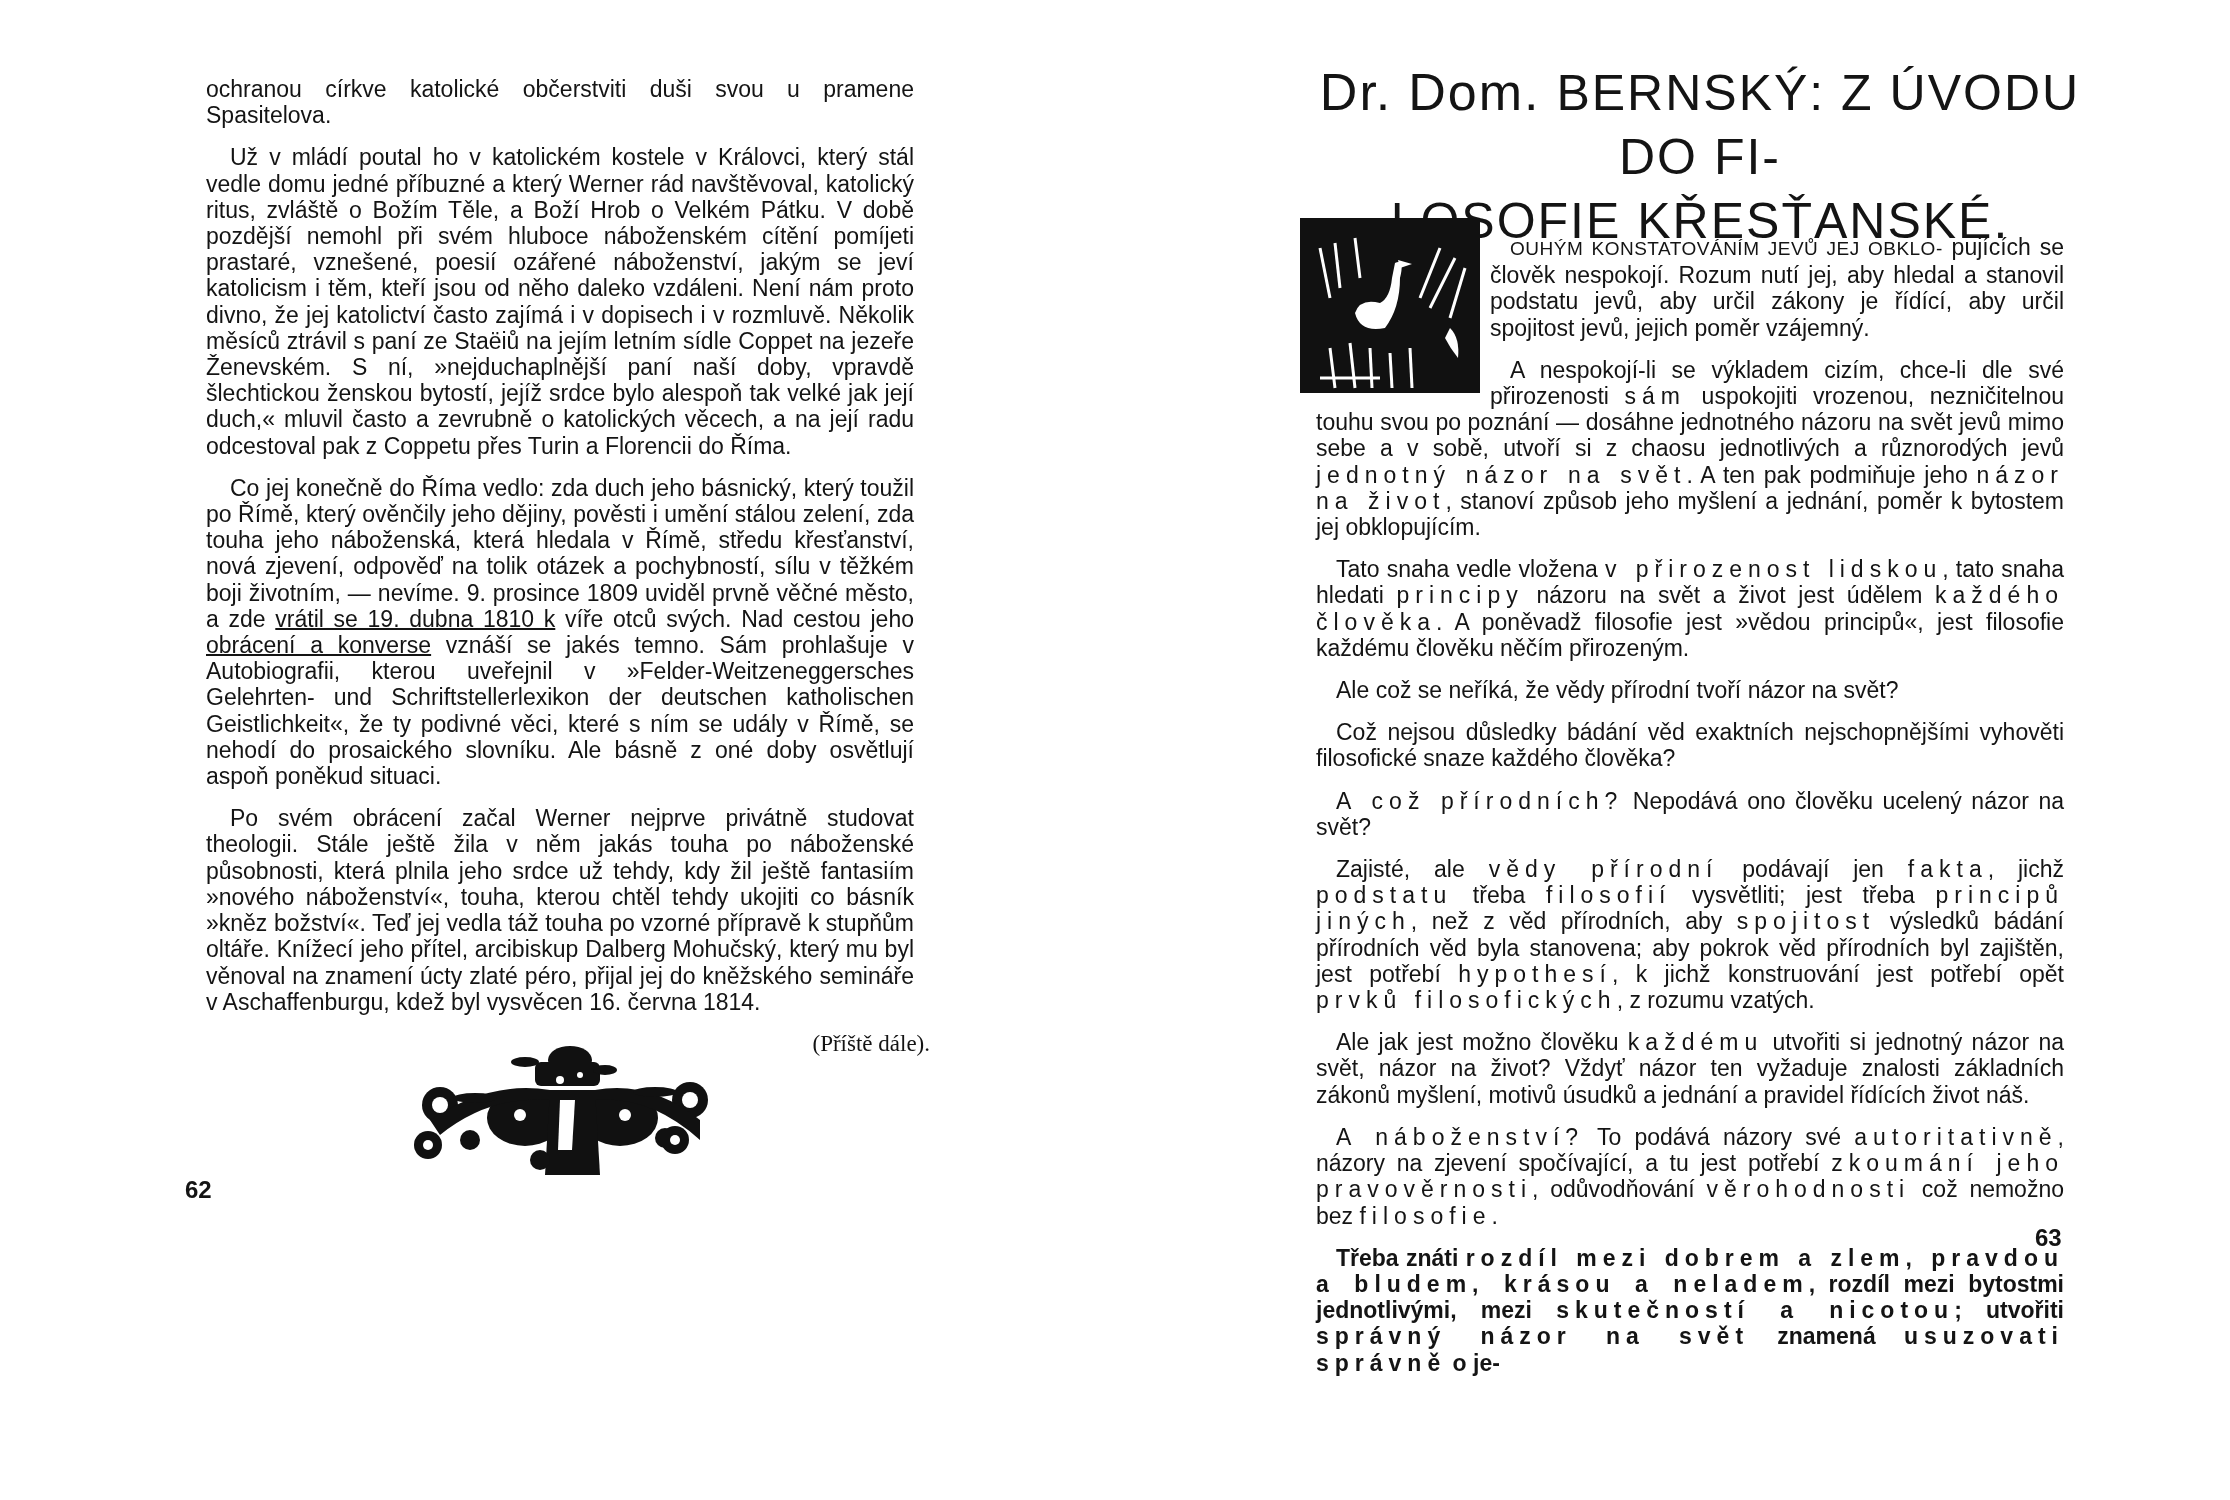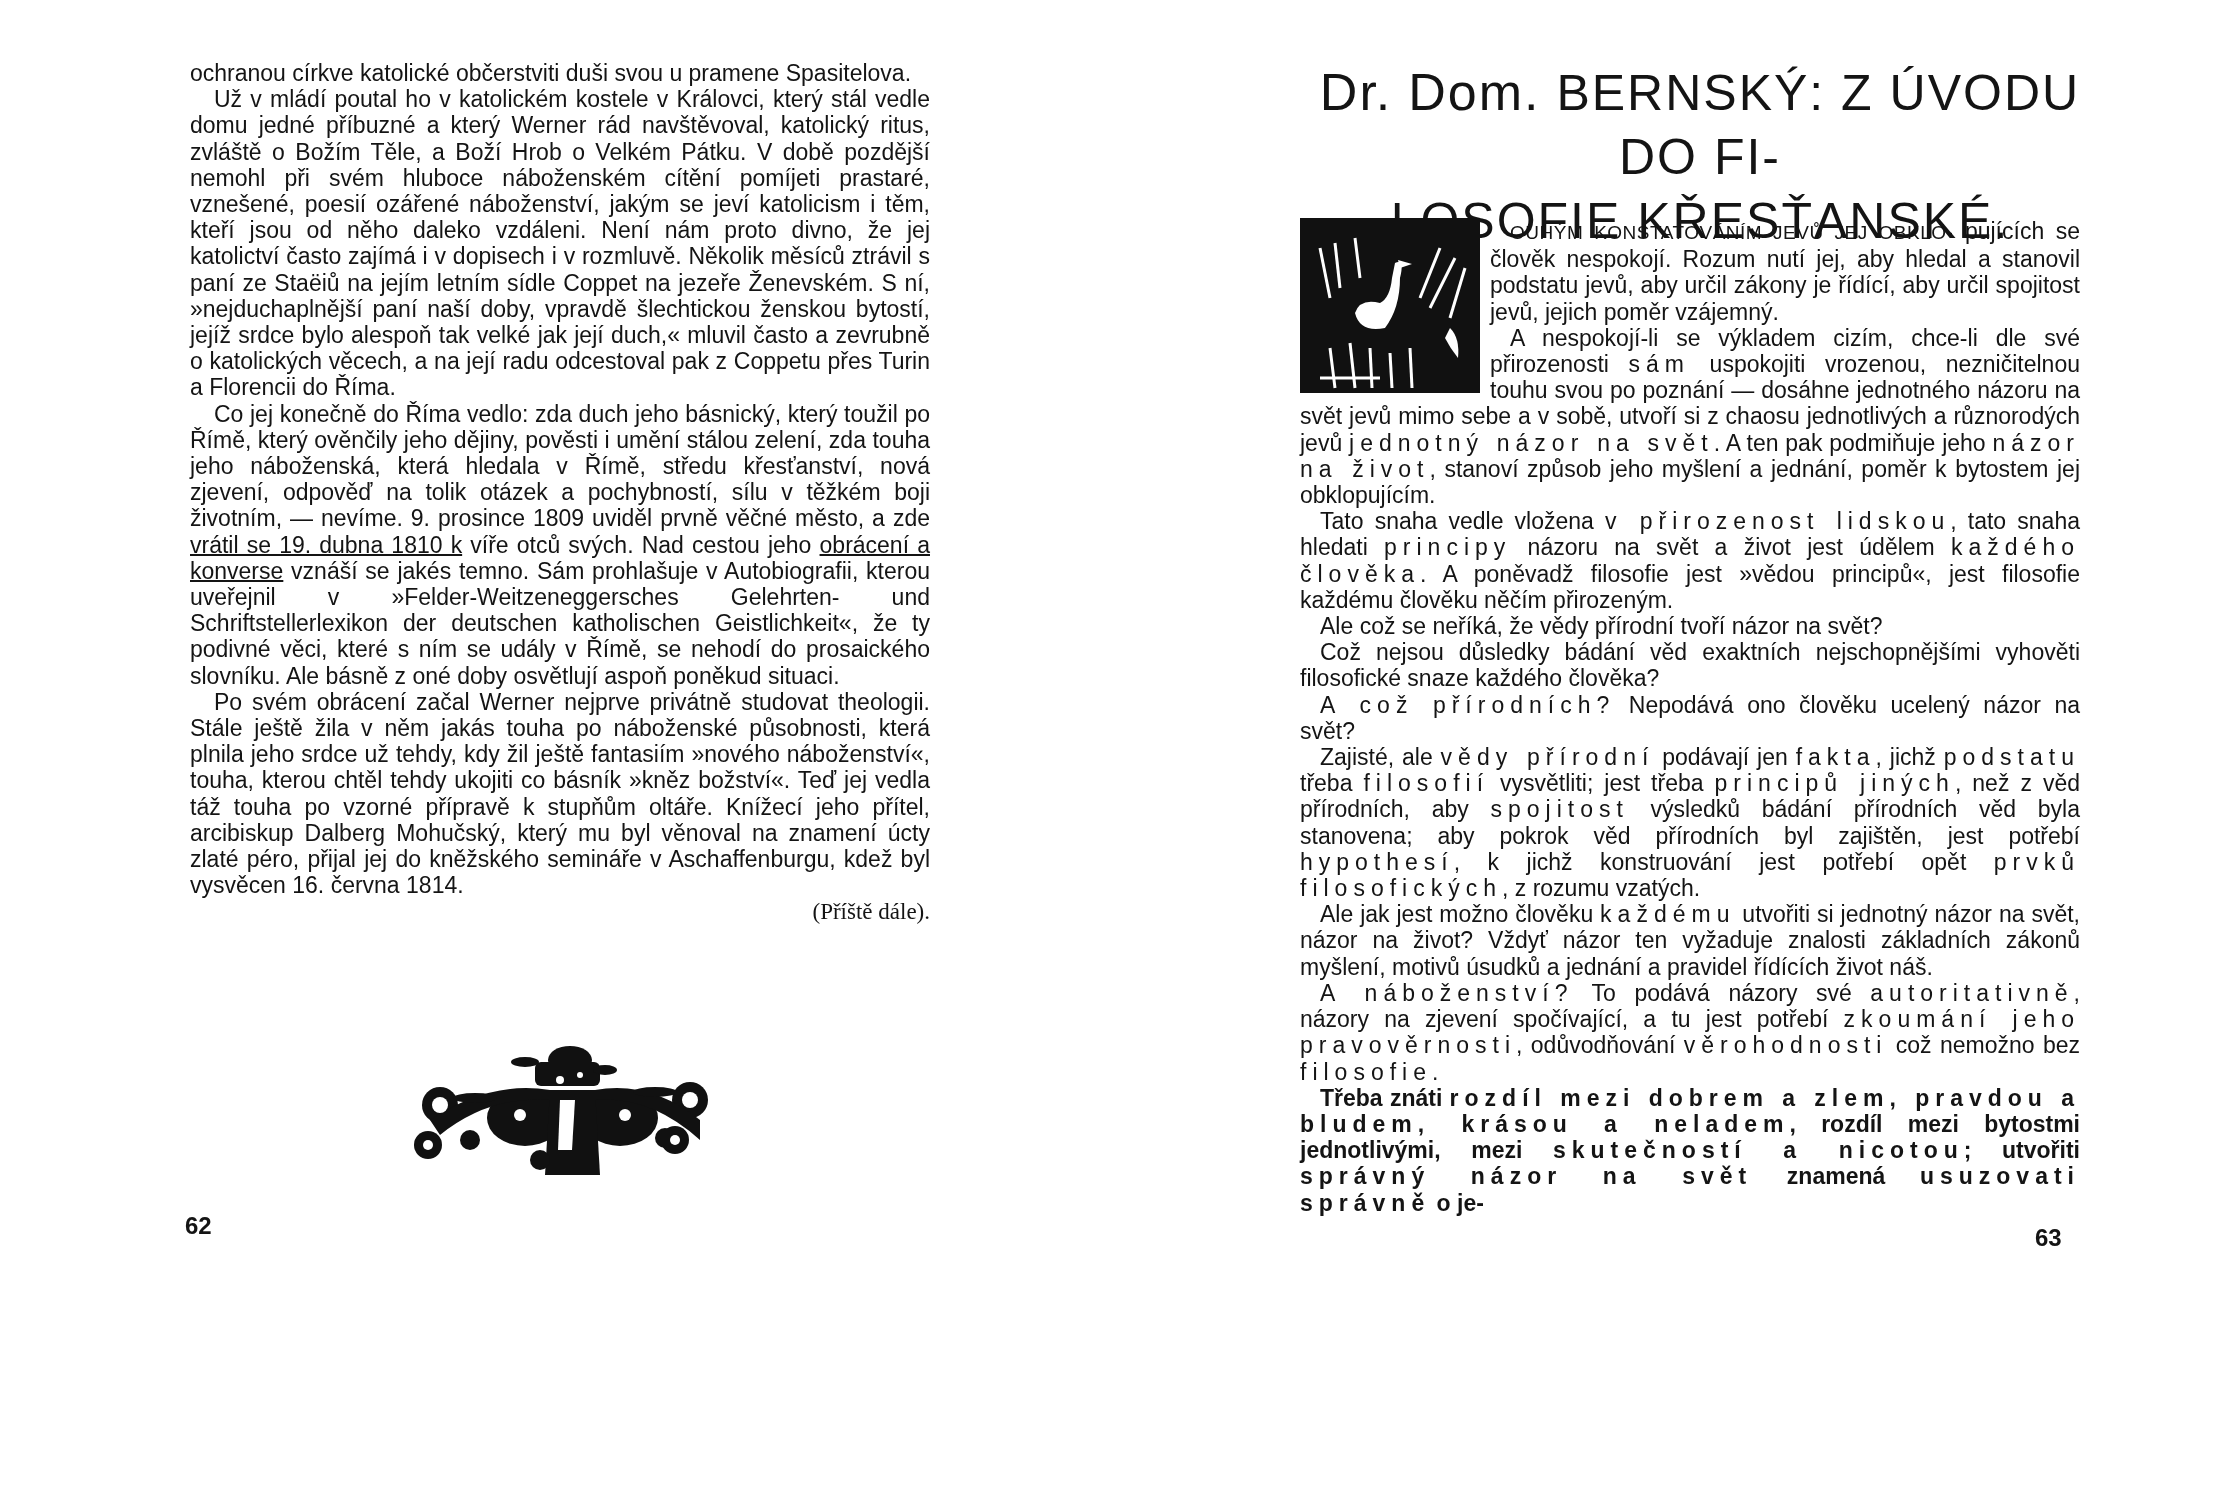--- a/index.html
+++ b/index.html
@@ -4,26 +4,26 @@
 <style>
   html, body { margin:0; padding:0; background:#ffffff; }
   body { width:2230px; height:1500px; position:relative; overflow:hidden; color:#141414;
          font-family:"Liberation Sans Narrow","Liberation Sans", sans-serif; }
   .page { position:absolute; top:0; height:1500px; }
   .left { left:0; width:1115px; }
   .right { left:1115px; width:1115px; }
   .col { position:absolute; font-size:23px; line-height:26.2px; text-align:justify;
          transform-origin:0 0; }
   .left .col { left:190px; top:60px; width:740px; }
-  .para { margin:0; text-indent:24px; }
+  .para { margin:16px; text-indent:24px; }
   .para.first { text-indent:0; }
   .ul { text-decoration:underline; text-decoration-thickness:2px; }
   .sp { letter-spacing:6px; }
   .pagenum { position:absolute; font-size:24px; font-weight:bold; }
-  .left .pagenum { left:185px; top:1212px;text-align:center; }
+  .left .pagenum { left:185px; top:1176px;text-align:center; }
   .right .pagenum { left:920px; top:1224px; }
   .title { position:absolute; left:185px; top:60px; width:800px; text-align:center;
            font-size:50px; line-height:64px; letter-spacing:2px; }
   .title .sc-big { font-size:52px; }
   .right .col { left:185px; top:218px; width:780px; }
   .woodcut { float:left; width:180px; height:175px; margin:0 10px 4px 0; background:#111;
              position:relative; }
   .woodcut svg { position:absolute; left:0; top:0; }
   .caps { font-size:19px; letter-spacing:0.5px; }
   .ornament { position:absolute; left:410px; top:1040px; }

